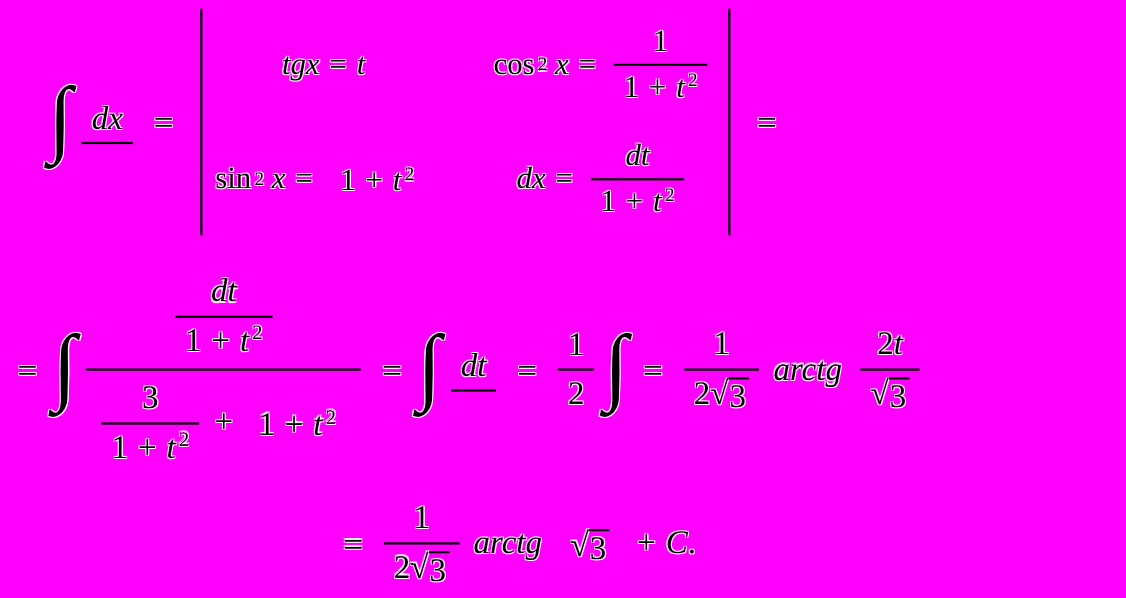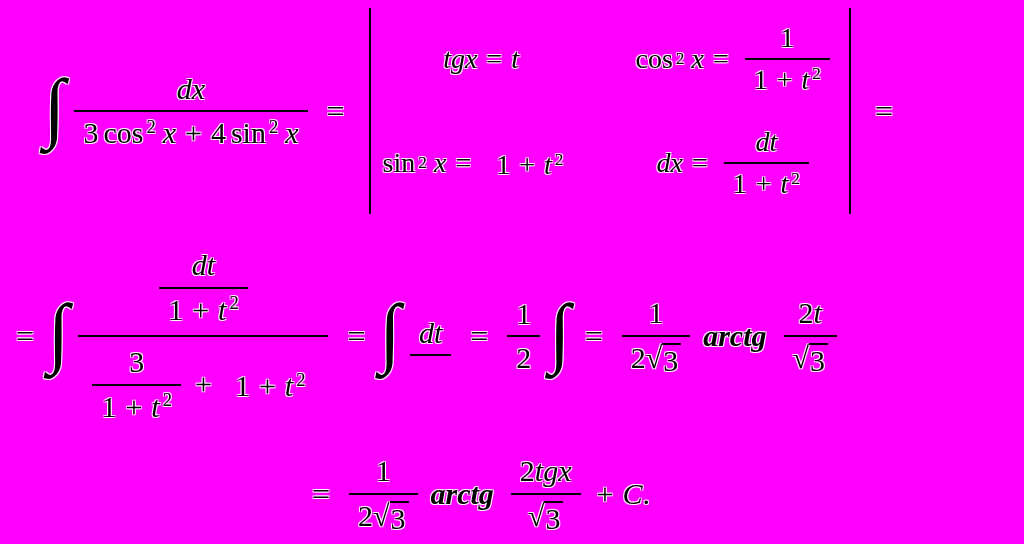--- a/index.html
+++ b/index.html
@@ -28,34 +28,31 @@
   .num .frac,.den .frac{margin:2px 5px;}
   .bignum{padding-bottom:6px;}
   .bigden{padding-top:6px;}
   .sup{font-size:0.62em;vertical-align:0.55em;line-height:0;margin-left:3px;font-style:normal;}
   .bar{width:2px;height:206px;background:currentColor;margin:0 12px;flex:none;}
   .grid{display:grid;grid-template-columns:auto auto;column-gap:56px;row-gap:30px;
         justify-items:center;align-items:center;font-size:28px;}
   .cell{display:inline-flex;align-items:center;}
   .sqrt{display:inline-flex;align-items:flex-start;line-height:1;}
   .rad{border-top:2px solid currentColor;padding:1px 3px 0 1px;}
-  .arc{margin:0 10px 0 6px;font-weight:bold;}
+  .arc{margin:0 10px 0 6px;}
 </style>
 </head>
 <body style="background: rgb(255, 0, 255);">
 
 <div id="canvas" style="background: rgb(255, 0, 255); color: rgb(0, 0, 0);">
 
   <div class="row r1">
     <span class="int">∫</span>
     <span class="frac">
       <span class="num it">dx</span>
-      <span class="den">
-        <span>3</span><span class="fn">cos</span><sup class="sup">2</sup><span class="it vsp">x</span><span class="op">+</span><span>4</span><span class="fn">sin</span><sup class="sup">2</sup><span class="it vsp">x</span>
-      </span>
     </span>
     <span class="eq">=</span>
     <span class="bar"></span>
     <div class="grid">
       <span class="cell">
         <span class="it">tgx</span>
         <span class="eq2">=</span>
         <span class="it">t</span>
       </span>
       <span class="cell">
@@ -161,21 +158,20 @@
       <span class="num">1</span>
       <span class="den">
         <span>2</span><span class="sqrt">
             <span>√</span>
             <span class="rad">3</span>
           </span>
       </span>
     </span>
     <span class="it arc">arctg</span>
     <span class="frac">
-      <span class="num"><span>2</span><span class="it">tgx</span></span>
       <span class="den"><span class="sqrt">
             <span>√</span>
             <span class="rad">3</span>
           </span></span>
     </span>
     <span class="op">+</span>
     <span class="it">C</span>
     <span>.</span>
   </div>
 

